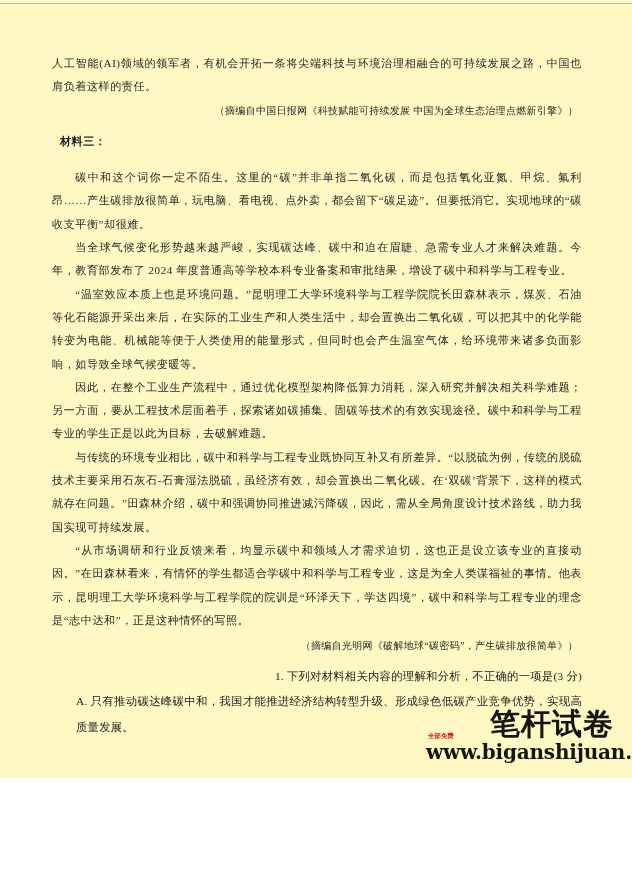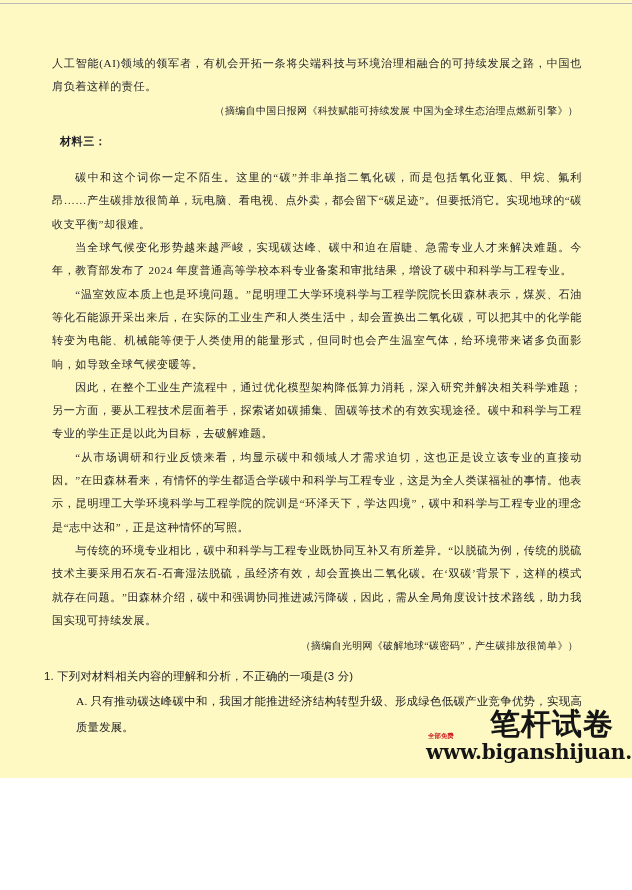--- a/index.html
+++ b/index.html
@@ -68,21 +68,22 @@
 
   .qblock {
     margin-top: 7px;
   }
   .qstem {
     margin: 0 0 0 -8px;
     font-size: 11.4px;
     line-height: 25px;
     color: #1c1c20;
     letter-spacing: 0.2px;
-    font-family: Liberation Sans, sans-serif;
+    font-family: Liberation Serif, serif;
+    text-align: right;
   }
   .qopt {
     margin: 0 0 0 24px;
     font-size: 11.4px;
     line-height: 25.5px;
     color: #1c1c20;
     letter-spacing: 0.2px;
     text-align: justify;
     text-justify: inter-ideograph;
     font-family: "Liberation Serif", "DejaVu Serif", serif;
@@ -149,22 +150,22 @@
     <p class="src-line">（摘编自中国日报网《科技赋能可持续发展  中国为全球生态治理点燃新引擎》）</p>
 
     <p class="label-line">材料三：</p>
 
     <div class="spacer-sm"></div>
 
     <p class="para indent">碳中和这个词你一定不陌生。这里的“碳”并非单指二氧化碳，而是包括氧化亚氮、甲烷、氟利昂……产生碳排放很简单，玩电脑、看电视、点外卖，都会留下“碳足迹”。但要抵消它。实现地球的“碳收支平衡”却很难。</p>
     <p class="para indent">当全球气候变化形势越来越严峻，实现碳达峰、碳中和迫在眉睫、急需专业人才来解决难题。今年，教育部发布了 2024 年度普通高等学校本科专业备案和审批结果，增设了碳中和科学与工程专业。</p>
     <p class="para indent">“温室效应本质上也是环境问题。”昆明理工大学环境科学与工程学院院长田森林表示，煤炭、石油等化石能源开采出来后，在实际的工业生产和人类生活中，却会置换出二氧化碳，可以把其中的化学能转变为电能、机械能等便于人类使用的能量形式，但同时也会产生温室气体，给环境带来诸多负面影响，如导致全球气候变暖等。</p>
     <p class="para indent">因此，在整个工业生产流程中，通过优化模型架构降低算力消耗，深入研究并解决相关科学难题；另一方面，要从工程技术层面着手，探索诸如碳捕集、固碳等技术的有效实现途径。碳中和科学与工程专业的学生正是以此为目标，去破解难题。</p>
+    <p class="para indent">与传统的环境专业相比，碳中和科学与工程专业既协同互补又有所差异。“以脱硫为例，传统的脱硫技术主要采用石灰石-石膏湿法脱硫，虽经济有效，却会置换出二氧化碳。在‘双碳’背景下，这样的模式就存在问题。”田森林介绍，碳中和强调协同推进减污降碳，因此，需从全局角度设计技术路线，助力我国实现可持续发展。</p>
     <p class="para indent">“从市场调研和行业反馈来看，均显示碳中和领域人才需求迫切，这也正是设立该专业的直接动因。”在田森林看来，有情怀的学生都适合学碳中和科学与工程专业，这是为全人类谋福祉的事情。他表示，昆明理工大学环境科学与工程学院的院训是“环泽天下，学达四境”，碳中和科学与工程专业的理念是“志中达和”，正是这种情怀的写照。</p>
-    <p class="para indent">与传统的环境专业相比，碳中和科学与工程专业既协同互补又有所差异。“以脱硫为例，传统的脱硫技术主要采用石灰石-石膏湿法脱硫，虽经济有效，却会置换出二氧化碳。在‘双碳’背景下，这样的模式就存在问题。”田森林介绍，碳中和强调协同推进减污降碳，因此，需从全局角度设计技术路线，助力我国实现可持续发展。</p>
 
     <div class="spacer-xs"></div>
 
     <p class="src-line">（摘编自光明网《破解地球“碳密码”，产生碳排放很简单》）</p>
 
     <div class="qblock">
       <p class="qstem">1. 下列对材料相关内容的理解和分析，不正确的一项是(3 分)</p>
       <p class="qopt">A. 只有推动碳达峰碳中和，我国才能推进经济结构转型升级、形成绿色低碳产业竞争优势，实现高质量发展。</p>
 
     </div>

